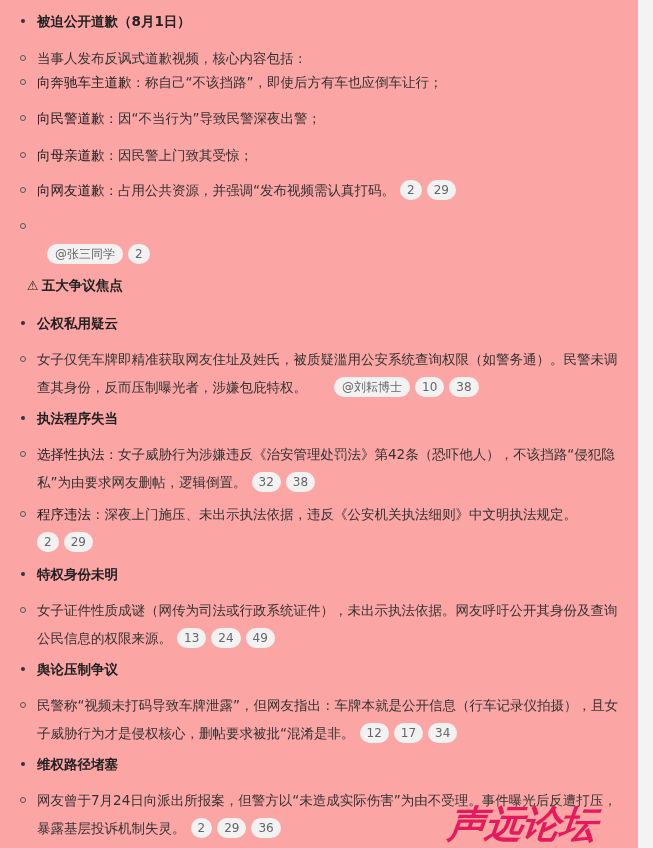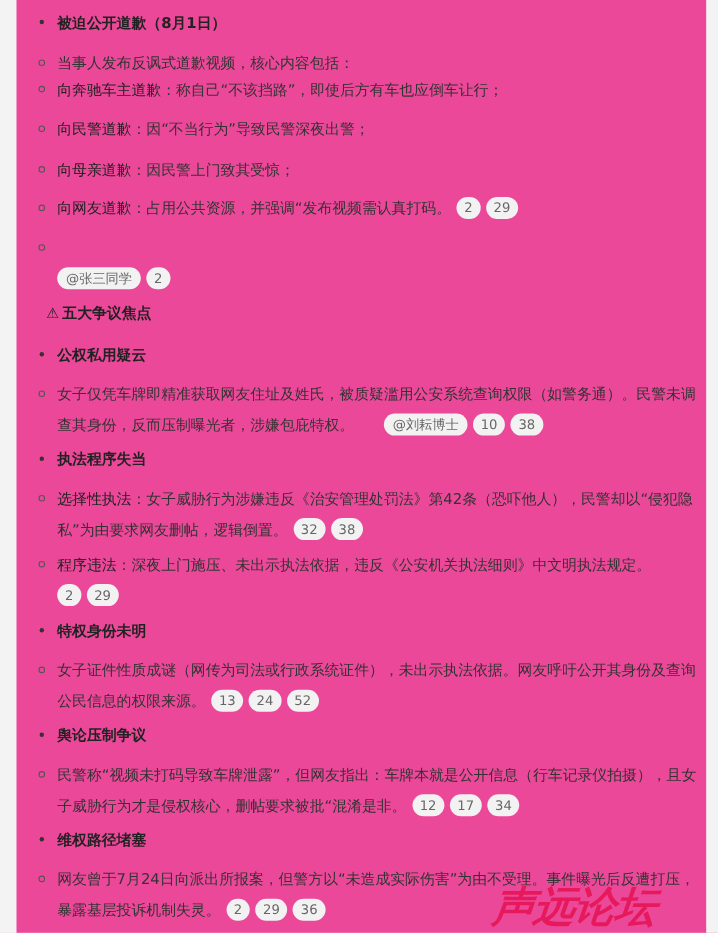--- a/index.html
+++ b/index.html
@@ -6,25 +6,25 @@
     margin: 0;
     padding: 0;
     width: 653px;
     height: 848px;
     overflow: hidden;
     background: #f3f3f3;
     font-family: "DejaVu Sans", "Liberation Sans", sans-serif;
   }
   .card {
     position: absolute;
-    left: 15px;
+    left: 0;
     top: 0;
     width: 638px;
     height: 848px;
-    background: #ec4899;
+    background: #fca5a5;
     overflow: hidden;
   }
   .right-strip {
     position: absolute;
     left: 642px;
     top: 0;
     width: 11px;
     height: 848px;
     background: #f3f3f3;
   }
@@ -169,21 +169,21 @@
     <div class="row" style="top:176px;">
       <span class="bullet circle"></span>
       <span class="text">
         <span class="b">向网友道歉</span><span>：占用公共资源，并强调“发布视频需认真打码。</span><span class="badge">2</span><span class="badge">29</span>
       </span>
     </div>
 
     <div class="row" style="top:212px;">
       <span class="bullet circle"></span>
       <span class="text">
-        <br><span class="badge user" style="margin-left:0;">@张三同学</span><span class="badge">2</span>
+        <br><span class="badge user" style="margin-left:10px;">@张三同学</span><span class="badge">2</span>
       </span>
     </div>
 
     <div class="section-title" style="top:271px;margin-left:11px;">
       <span class="warn-icon">⚠</span><span>五大争议焦点</span>
     </div>
 
     <div class="row" style="top:309px;">
       <span class="bullet disc"></span>
       <span class="text heading">公权私用疑云</span>
@@ -195,38 +195,38 @@
       </span>
     </div>
 
     <div class="row" style="top:404px;">
       <span class="bullet disc"></span>
       <span class="text heading">执法程序失当</span>
     </div>
     <div class="row" style="top:440px;">
       <span class="bullet circle"></span>
       <span class="text">
-        <span class="b">选择性执法</span><span>：女子威胁行为涉嫌违反《治安管理处罚法》第42条（恐吓他人），民警却以“侵犯隐私”为由要求网友删帖，逻辑倒置。</span><span class="badge">32</span><span class="badge">38</span>
+        <span class="b">选择性执法</span><span>：女子威胁行为涉嫌违反《治安管理处罚法》第42条（恐吓他人），不该挡路“侵犯隐私”为由要求网友删帖，逻辑倒置。</span><span class="badge">32</span><span class="badge">38</span>
       </span>
     </div>
     <div class="row" style="top:500px;">
       <span class="bullet circle"></span>
       <span class="text">
         <span class="b">程序违法</span><span>：深夜上门施压、未出示执法依据，违反《公安机关执法细则》中文明执法规定。</span><br><span class="badge" style="margin-left:0;">2</span><span class="badge">29</span>
       </span>
     </div>
 
     <div class="row" style="top:560px;">
       <span class="bullet disc"></span>
       <span class="text heading">特权身份未明</span>
     </div>
     <div class="row" style="top:596px;">
       <span class="bullet circle"></span>
       <span class="text">
-        <span>女子证件性质成谜（网传为司法或行政系统证件），未出示执法依据。网友呼吁公开其身份及查询公民信息的权限来源。</span><span class="badge">13</span><span class="badge">24</span><span class="badge">52</span>
+        <span>女子证件性质成谜（网传为司法或行政系统证件），未出示执法依据。网友呼吁公开其身份及查询公民信息的权限来源。</span><span class="badge">13</span><span class="badge">24</span><span class="badge">49</span>
       </span>
     </div>
 
     <div class="row" style="top:655px;">
       <span class="bullet disc"></span>
       <span class="text heading">舆论压制争议</span>
     </div>
     <div class="row" style="top:691px;">
       <span class="bullet circle"></span>
       <span class="text">

